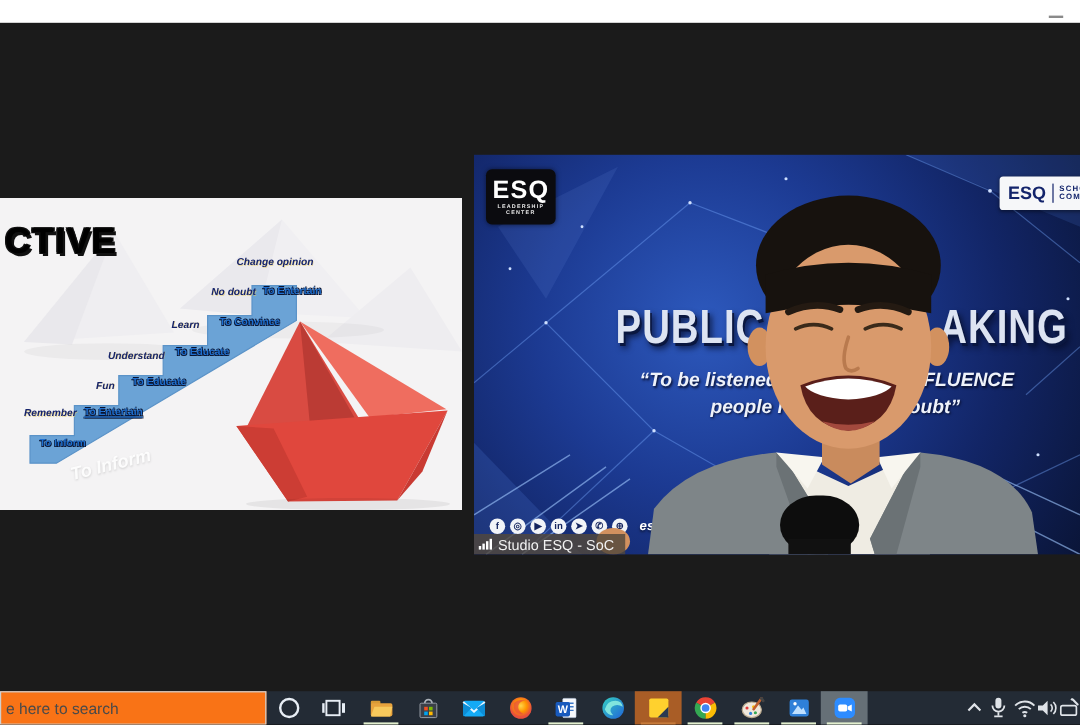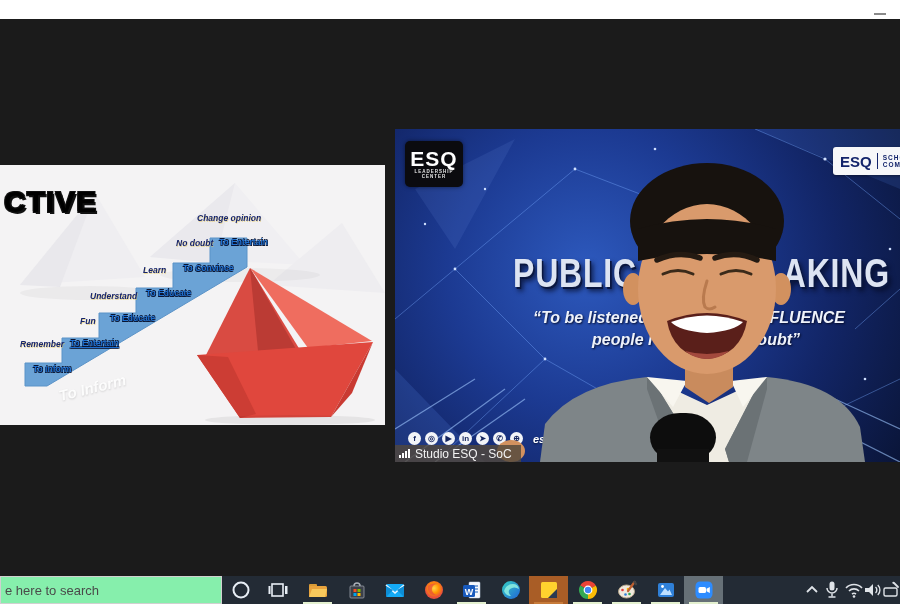--- a/index.html
+++ b/index.html
@@ -49,21 +49,21 @@
     text-shadow:0 1px 2px rgba(0,0,0,.5); }
   .name-badge { position:absolute; left:0; top:316px; height:17px; background:rgba(82,72,60,.82);
     display:flex; align-items:center; gap:5px; padding:0 9px 0 4px; }
   .name-badge .bars { display:flex; align-items:flex-end; gap:1px; }
   .name-badge .bars i { display:block; width:2px; background:#fff; }
   .name-badge .label { color:#f2f2f2; font-size:12px; white-space:nowrap; }
   .person-layer { position:absolute; left:0; top:0; }
 
   
   .taskbar { position:absolute; left:0; top:576px; width:900px; height:28px; background:#232b35; }
-  .search-box { position:absolute; left:0; top:0; width:222px; height:28px; background:#86efac; border:1px solid #d0d0d0;
+  .search-box { position:absolute; left:0; top:0; width:222px; height:28px; background:#f97316; border:1px solid #d0d0d0;
     display:flex; align-items:center; padding-left:4px; }
   .search-box span { font-size:13px; color:#4a4a4a; }
   .tb-tile { position:absolute; top:0; width:39px; height:28px; display:flex; align-items:center; justify-content:center; }
   .tb-tile.active-orange { background:#a95d26; }
   .tb-tile.active-gray { background:#667077; }
   .tb-underline { position:absolute; bottom:0; left:5px; width:29px; height:2.5px; background:#e3f0cf; }
   .tb-underline.orange { background:#c77b3a; }
   .tray-icon { position:absolute; top:3px; width:20px; height:22px; display:flex; align-items:center; justify-content:center; }
 </style>
 </head>

